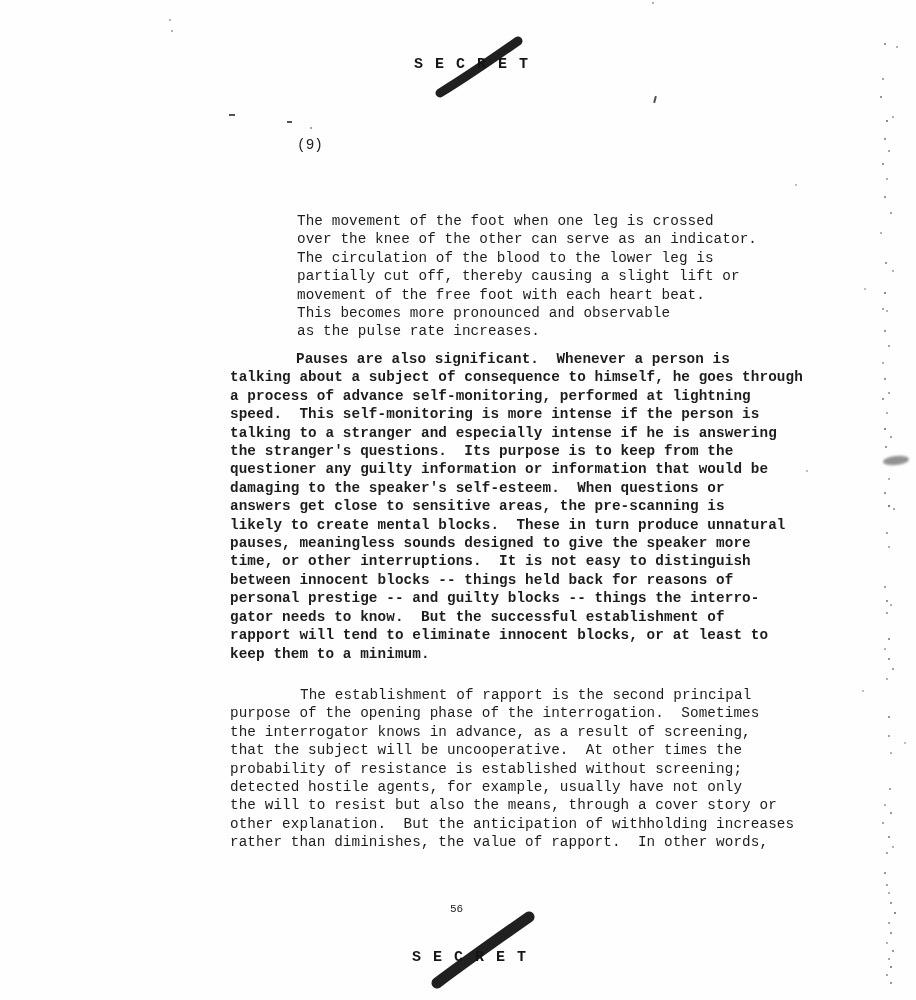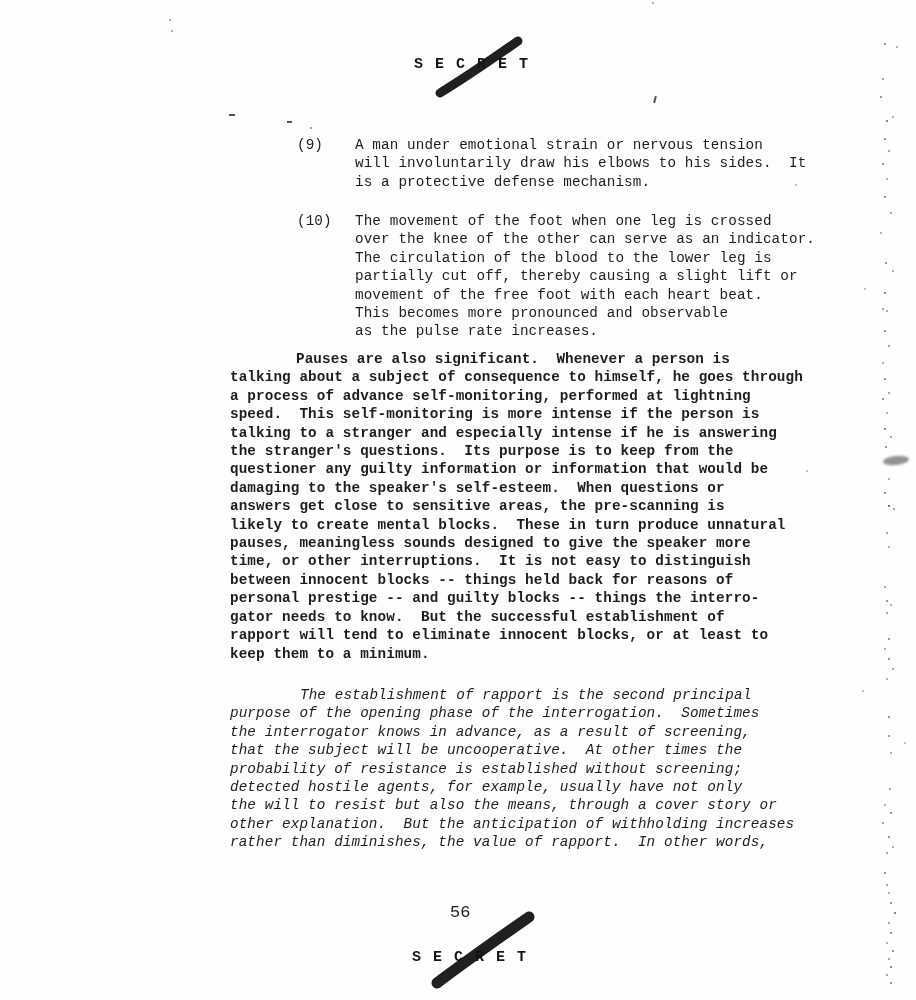--- a/index.html
+++ b/index.html
@@ -32,25 +32,25 @@
     display:flex;
   }
   .list-item .num{width:58px;flex:0 0 58px;}
   .item-9{top:136px;}
   .item-10{top:212px;}
   .para{
     position:absolute;
     left:230px;
   }
   .para-1{top:350px;text-indent:66px;font-weight:bold;}
-  .para-2{top:686px;text-indent:70px;font-style:italic;}
+  .para-2{top:686px;text-indent:70px;}
   .page-number{
     position:absolute;
     left:450px;top:903px;
-    font-size:17px;
+    font-size:11px;
   }
   .strike-svg{
     position:absolute;left:0;top:0;
     pointer-events:none;
   }
   
   .specks{
     position:absolute;left:0;top:0;width:2px;height:2px;border-radius:50%;
     background:transparent;
     box-shadow:
@@ -100,27 +100,23 @@
 <body>
 
 <div class="page">
 
   <div class="classification top">
     <span>S E C R E T</span>
   </div>
 
   <div class="list-item item-9 mono-text">
     <div class="num">(9)</div>
-    <div class="txt">A man under emotional strain or nervous tension
-will involuntarily draw his elbows to his sides.  It
-is a protective defense mechanism.</div>
   </div>
 
   <div class="list-item item-10 mono-text">
-    <div class="num">(10)</div>
     <div class="txt">The movement of the foot when one leg is crossed
 over the knee of the other can serve as an indicator.
 The circulation of the blood to the lower leg is
 partially cut off, thereby causing a slight lift or
 movement of the free foot with each heart beat.
 This becomes more pronounced and observable
 as the pulse rate increases.</div>
   </div>
 
   <div class="para para-1 mono-text">Pauses are also significant.  Whenever a person is

